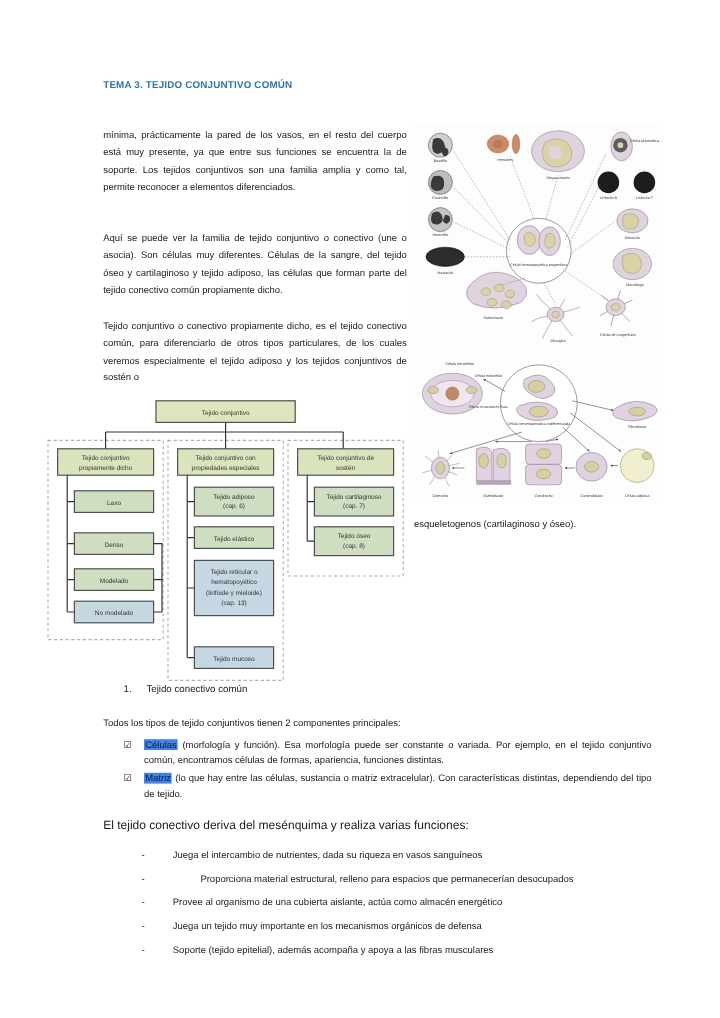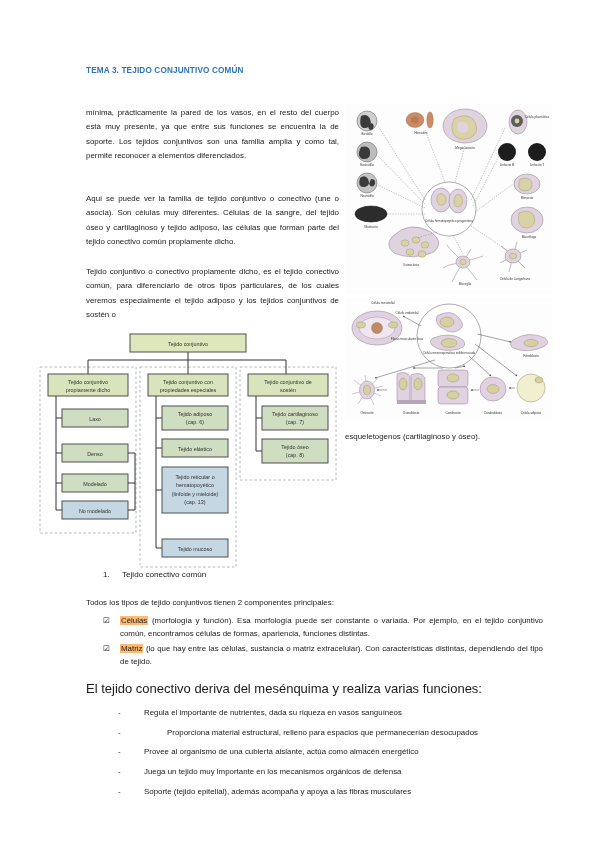--- a/index.html
+++ b/index.html
@@ -114,28 +114,28 @@
     margin-bottom: 1px;
   }
   .bullets-check .mk {
     width: 17px;
     flex: 0 0 17px;
     font-size: 7.6px;
     font-family: "DejaVu Sans", sans-serif;
     line-height: 13.4px;
   }
   .bullets-check .txt { flex: 1; text-align: justify; }
-  .hl { background: #fdba74; padding: 0 1px; }
+  .hl { background: #3b82f6; padding: 0 1px; }
 
   .body-deriva {
     position: absolute;
     left: 86px;
     top: 682px;
     width: 456px;
-    font-size: 13px;
+    font-size: 10px;
     line-height: 13.4px;
   }
   .bullets-dash {
     position: absolute;
     left: 118px;
     top: 703px;
     width: 430px;
     font-size: 7.9px;
     line-height: 19.7px;
   }
@@ -495,21 +495,21 @@
       <div class="mk">☑</div>
       <div class="txt"><span class="hl">Matriz</span><span> (lo que hay entre las células, sustancia o matriz extracelular). Con características distintas, dependiendo del tipo de tejido.</span></div>
     </div>
   </div>
 
   <div class="body-deriva">El tejido conectivo deriva del mesénquima y realiza varias funciones:</div>
 
   <div class="bullets-dash">
     <div class="row">
       <div class="mk">-</div>
-      <div class="txt">Regula el importante de nutrientes, dada su riqueza en vasos sanguíneos</div>
+      <div class="txt">Juega el intercambio de nutrientes, dada su riqueza en vasos sanguíneos</div>
     </div>
     <div class="row justify">
       <div class="mk">-</div>
       <div class="txt">Proporciona material estructural, relleno para espacios que permanecerían desocupados</div>
     </div>
     <div class="row">
       <div class="mk">-</div>
       <div class="txt">Provee al organismo de una cubierta aislante, actúa como almacén energético</div>
     </div>
     <div class="row">

